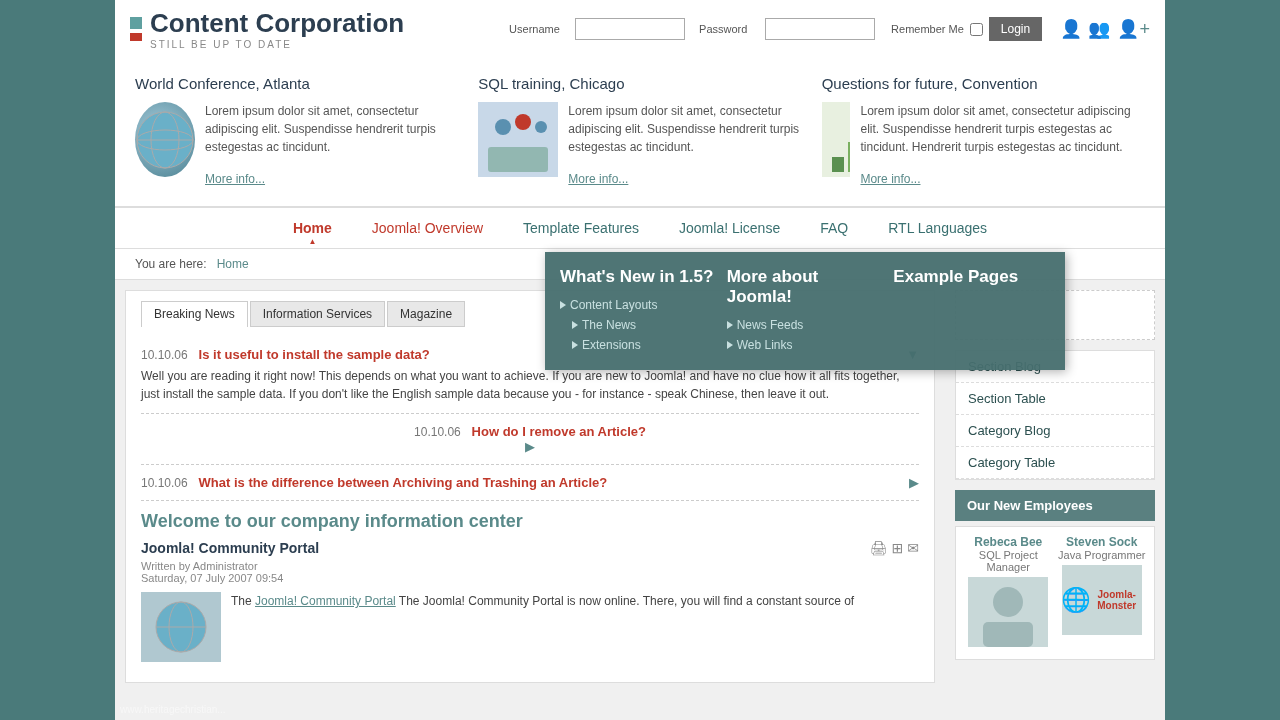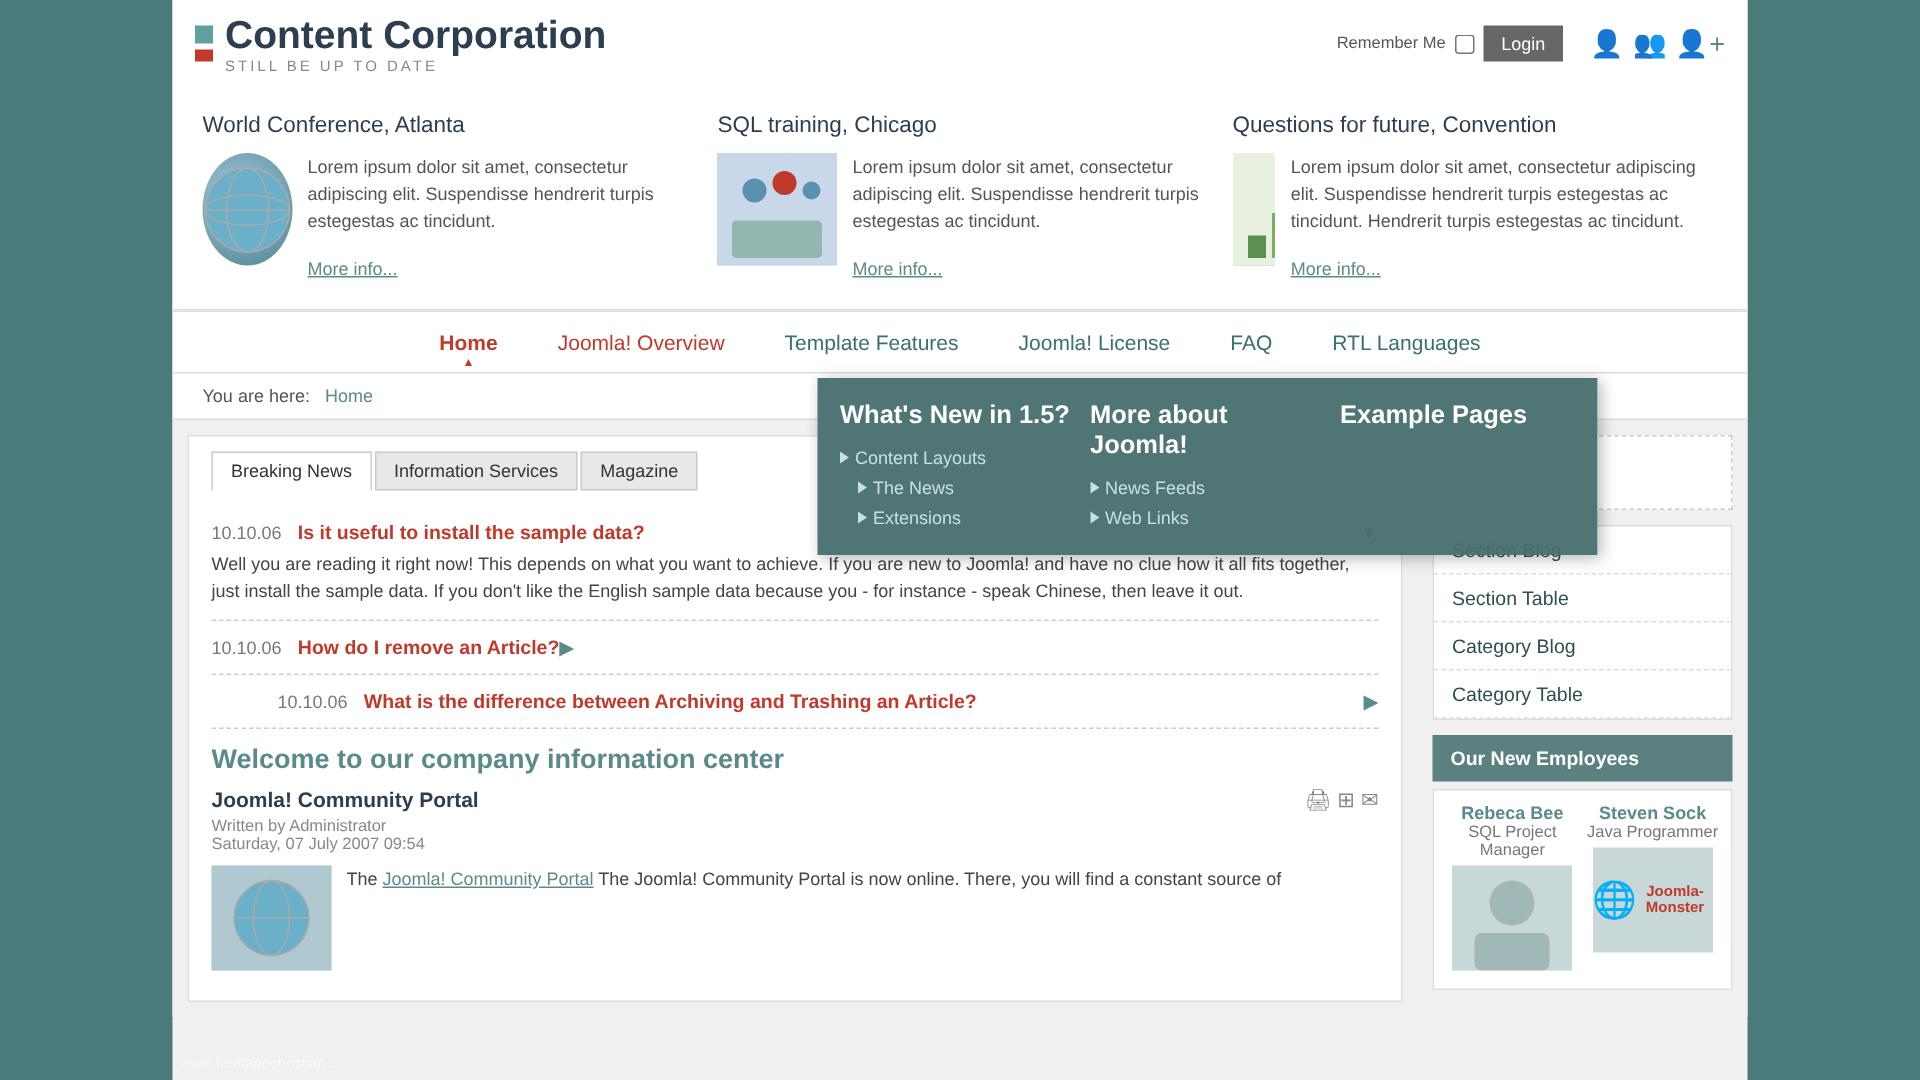--- a/index.html
+++ b/index.html
@@ -357,20 +357,28 @@
         <div class="logo-dots">
           <div class="dot-teal"></div>
           <div class="dot-red"></div>
         </div>
         <div>
           <div style="font-size:26px;font-weight:bold;color:#2c3e50;">Content Corporation</div>
           <div style="font-size:10px;color:#888;letter-spacing:2px;">STILL BE UP TO DATE</div>
         </div>
       </div>
       <div class="login-row">
+        <div class="login-group">
+          <div style="display:flex;align-items:center;gap:6px;">
+            <label style="font-size:11px;color:#555;width:60px;">Username</label>
+            <input type="text" style="border: 1px solid rgb(170, 170, 170); padding: 2px 5px; width: 110px; height: 22px; font-size: 12px;">
+            <label style="font-size:11px;color:#555;width:60px;margin-left:8px;">Password</label>
+            <input type="password" style="border: 1px solid rgb(170, 170, 170); padding: 2px 5px; width: 110px; height: 22px; font-size: 12px;">
+          </div>
+        </div>
         <div style="display:flex;align-items:center;gap:6px;margin-left:8px;">
           <span style="font-size:11px;color:#555;">Remember Me</span>
           <input type="checkbox" style="">
           <button class="login-btn">Login</button>
         </div>
         <div style="display:flex;gap:6px;margin-left:10px;color:#5a8a8a;font-size:18px;">
           <span>👤</span>
           <span>👥</span>
           <span>👤+</span>
         </div>
@@ -505,32 +513,32 @@
               <span class="article-date">10.10.06</span>
               &nbsp;
               <span class="article-title">Is it useful to install the sample data?</span>
             </div>
             <span style="color:#5a8a8a;cursor:pointer;">▼</span>
           </div>
           <p class="article-text">Well you are reading it right now! This depends on what you want to achieve. If you are new to Joomla! and have no clue how it all fits together, just install the sample data. If you don't like the English sample data because you - for instance - speak Chinese, then leave it out.</p>
         </div>
 
         <div class="article">
-          <div style="display:flex;align-items:center;">
+          <div style="display:flex;align-items:center;flex-direction:column;">
             <div>
               <span class="article-date">10.10.06</span>
               &nbsp;
               <span class="article-title">How do I remove an Article?</span>
             </div>
             <span style="color:#5a8a8a;cursor:pointer;">▶</span>
           </div>
         </div>
 
         <div class="article">
-          <div style="display:flex;justify-content:space-between;align-items:center;margin-left:44px;">
+          <div style="display:flex;justify-content:space-between;align-items:center;">
             <div>
               <span class="article-date">10.10.06</span>
               &nbsp;
               <span class="article-title">What is the difference between Archiving and Trashing an Article?</span>
             </div>
             <span style="color:#5a8a8a;cursor:pointer;">▶</span>
           </div>
         </div>
 
         <div class="welcome-section">

